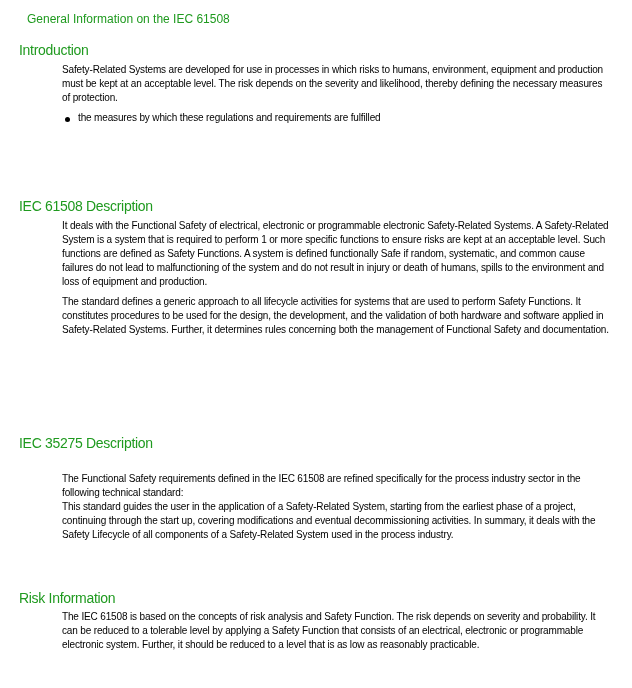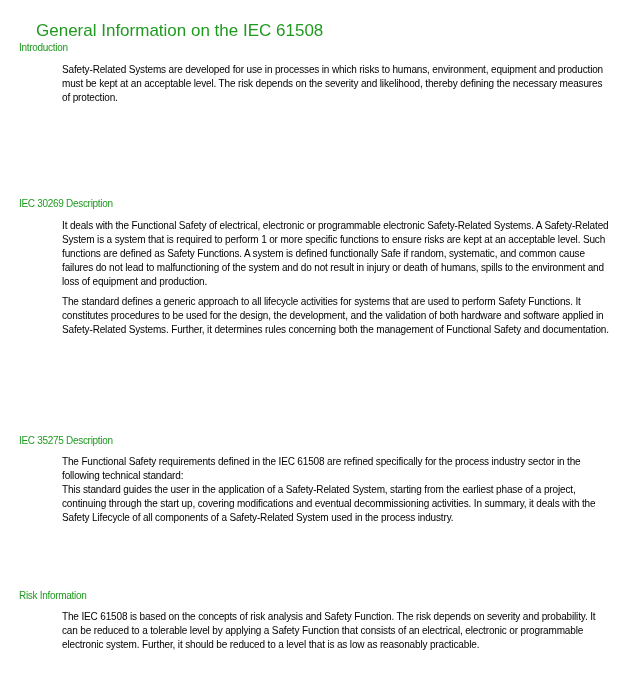--- a/index.html
+++ b/index.html
@@ -4,27 +4,27 @@
 <style>
   html, body { margin: 0; padding: 0; background: #ffffff; }
   body {
     width: 632px; height: 688px; overflow: hidden;
     font-family: "Liberation Sans", sans-serif;
     color: #000000;
     position: relative;
   }
   .title {
     position: absolute; left: 19px; top: 4px;
-    font-size: 17px; color: #1f9a1f; margin: 17px; font-weight: normal;
+    font-size: 12px; color: #1f9a1f; margin: 8px; font-weight: normal;
     letter-spacing: 0;
   }
   .section { position: absolute; left: 0; width: 632px; }
   .sec-head {
     position: absolute; left: 19px; top: 0;
-    font-size: 10px; color: #1f9a1f; margin: 0; font-weight: normal;
+    font-size: 14px; color: #1f9a1f; margin: 0; font-weight: normal;
     letter-spacing: -0.3px;
   }
   .body { position: absolute; left: 62px; width: 548px; font-size: 10px; line-height: 14px; letter-spacing: -0.15px; }
   .p { margin: 0 0 6px 0; }
   ul.bl { list-style: none; margin: 0 0 6px 0; padding: 0; }
   ul.bl li { position: relative; padding-left: 16px; }
   ul.bl li::before {
     content: ""; position: absolute; left: 3px; top: 6px;
     width: 5px; height: 5px; border-radius: 50%; background: #000;
   }
@@ -32,35 +32,36 @@
 </head>
 <body>
 
 <h1 class="title">General Information on the IEC 61508</h1>
 
 <div class="section" style="top:42px;">
   <h2 class="sec-head">Introduction</h2>
   <div class="body" style="top:21px;">
     <p class="p">Safety-Related Systems are developed for use in processes in which risks to humans, environment, equipment and production must be kept at an acceptable level. The risk depends on the severity and likelihood, thereby defining the necessary measures of protection.</p>
     <ul class="bl">
+      <li>the measures by which these regulations and requirements are fulfilled</li>
     </ul>
   </div>
 </div>
 
 <div class="section" style="top:198px;">
-  <h2 class="sec-head">IEC 30269 Description</h2>
+  <h2 class="sec-head">IEC 61508 Description</h2>
   <div class="body" style="top:21px;">
     <p class="p">It deals with the Functional Safety of electrical, electronic or programmable electronic Safety-Related Systems. A Safety-Related System is a system that is required to perform 1 or more specific functions to ensure risks are kept at an acceptable level. Such functions are defined as Safety Functions. A system is defined functionally Safe if random, systematic, and common cause failures do not lead to malfunctioning of the system and do not result in injury or death of humans, spills to the environment and loss of equipment and production.</p>
     <p class="p">The standard defines a generic approach to all lifecycle activities for systems that are used to perform Safety Functions. It constitutes procedures to be used for the design, the development, and the validation of both hardware and software applied in Safety-Related Systems. Further, it determines rules concerning both the management of Functional Safety and documentation.</p>
   </div>
 </div>
 
 <div class="section" style="top:435px;">
   <h2 class="sec-head">IEC 35275 Description</h2>
-  <div class="body" style="top:20px;">
+  <div class="body" style="top:37px;">
     <p class="p" style="margin-bottom:0">The Functional Safety requirements defined in the IEC 61508 are refined specifically for the process industry sector in the following technical standard:</p>
     <p class="p">This standard guides the user in the application of a Safety-Related System, starting from the earliest phase of a project, continuing through the start up, covering modifications and eventual decommissioning activities. In summary, it deals with the Safety Lifecycle of all components of a Safety-Related System used in the process industry.</p>
   </div>
 </div>
 
 <div class="section" style="top:590px;">
   <h2 class="sec-head">Risk Information</h2>
   <div class="body" style="top:20px;">
     <p class="p">The IEC 61508 is based on the concepts of risk analysis and Safety Function. The risk depends on severity and probability. It can be reduced to a tolerable level by applying a Safety Function that consists of an electrical, electronic or programmable electronic system. Further, it should be reduced to a level that is as low as reasonably practicable.</p>
   </div>

